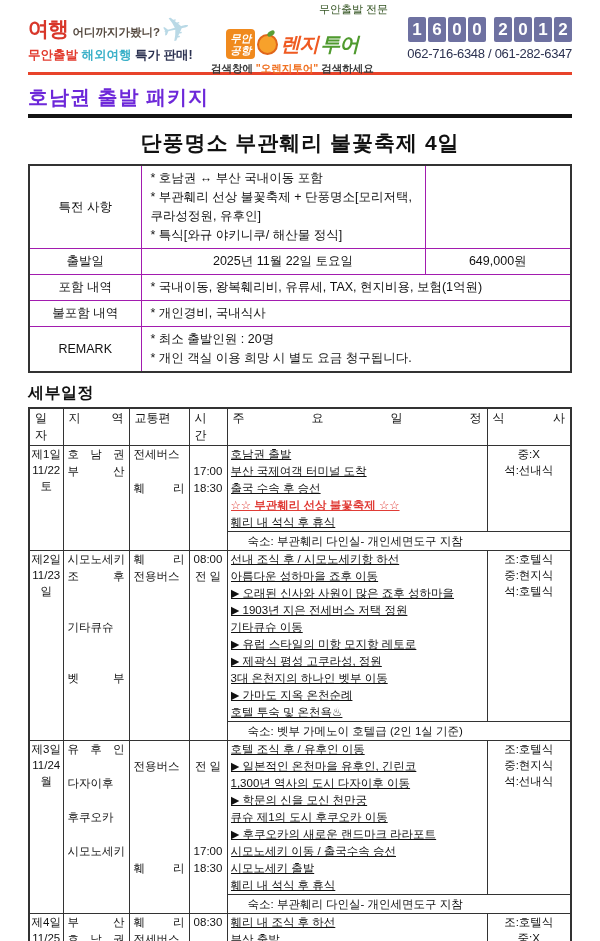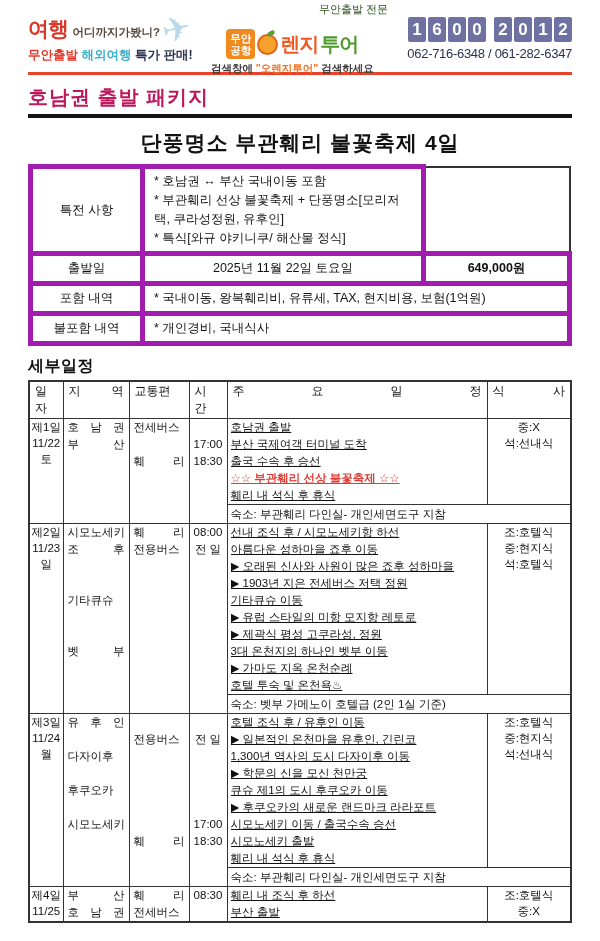--- a/index.html
+++ b/index.html
@@ -17,68 +17,68 @@
   .logo-left { width:172px; position:relative; }
   .plane-icon { position:absolute; right:2px; top:-6px; font-size:34px; color:#b9d9e6; transform:rotate(-14deg); z-index:0; }
   .ll-row1, .ll-row2 { position:relative; z-index:1; }
   .ll-brand { color:#d8372a; font-weight:bold; font-size:21px; letter-spacing:-1px; }
   .ll-tag { color:#564a40; font-weight:bold; font-size:11.5px; }
   .ll-row2 { margin-top:4px; font-weight:bold; font-size:12.5px; }
   .ll-red { color:#e23b2e; } .ll-blue { color:#3ab0c8; } .ll-dark { color:#2b3150; }
 
   .logo-center { width:208px; text-align:center; }
   .oc-top { color:#31511f; font-weight:normal; font-size:11px; text-align:right; padding-right:4px; }
-  .oc-main { display:flex; align-items:center; justify-content:center; gap:2px; margin-top:12px; }
+  .oc-main { display:flex; align-items:center; justify-content:center; gap:2px; margin-top:12px;font-style:italic; }
   .oc-badge { display:inline-flex; flex-direction:column; background:#f08a1e; color:#fff; font-weight:bold; font-size:10.5px; line-height:1.15; padding:3px 4px; border-radius:4px; }
   .orange-icon { display:inline-block; width:21px; height:21px; border-radius:50%; background:#f7a12b; border:2px solid #e0661a; position:relative; }
   .orange-icon .leaf { position:absolute; top:-5px; left:8px; width:8px; height:5px; background:#5a9e35; border-radius:60% 40% 60% 40%; transform:rotate(-25deg); }
   .oc-orange { color:#ef5a22; font-weight:900; font-size:20px; letter-spacing:-1px; }
   .oc-green  { color:#4f9a2e; font-weight:900; font-size:20px; letter-spacing:-1px; }
   .oc-search { margin-top:3px; font-size:10.5px; font-weight:bold; color:#3a3a3a; }
   .oc-search-brand { color:#f07020; }
 
   .logo-right { width:188px; text-align:right; }
   .digits { display:flex; justify-content:flex-end; }
   .digit { display:inline-block; width:18px; height:25px; line-height:25px; margin-left:2px; background:#6e71a1; color:#fff; font-weight:bold; font-size:17px; text-align:center; border-radius:2px; }
   .dgap { display:inline-block; width:6px; }
   .phone-sub { margin-top:4px; font-weight:normal; font-size:13px; color:#2b3150; letter-spacing:-0.3px; }
 
   .red-line { height:3px; background:#e8432a; }
 
   
-  .page-title { color:#be185d; font-size:20px; font-weight:bold; margin:9px 0 3px; letter-spacing:1px; }
+  .page-title { color:#6d28d9; font-size:20px; font-weight:bold; margin:9px 0 3px; letter-spacing:1px; }
   .black-line { height:4px; background:#141414; }
   .pkg-title { text-align:center; font-size:21px; font-weight:bold; margin:11px 0 7px; letter-spacing:1px; }
 
   
   table { border-collapse:collapse; width:100%; }
   .info-table { border:2px solid #333; font-size:12.5px; }
-  .info-table td, .info-table th { border:5px solid #a21caf; }
+  .info-table td, .info-table th { border:1px solid #a21caf; }
   .info-table .lbl { width:112px; text-align:center; font-weight:normal; padding:4px 2px; }
   .info-table .content { padding:3px 9px; }
   .info-table .content div { line-height:19px; }
   .info-table .val { text-align:center; padding:4px 2px;margin-left:14px; }
-  .info-table .price { width:146px; text-align:center; padding:4px 18px;font-weight:bold; }
+  .info-table .price { width:146px; text-align:center; padding:4px 18px; }
 
   .sec-title { font-size:16px; font-weight:bold; margin:10px 0 3px; letter-spacing:0.5px; }
 
   
   .it-table { border:2px solid #333; font-size:11.5px; table-layout:fixed; }
   .it-table th, .it-table td { border:1px solid #333; vertical-align:top; }
   .it-table thead th { font-weight:normal; height:19px; text-align:justify; text-align-last:justify; padding:1px 5px; font-size:12px; }
   .c-day { text-align:center; vertical-align:middle; font-size:11.5px; }
   .c-day div { line-height:16px; }
   .jcell div { line-height:17px; text-align:justify; text-align-last:justify; padding:0 4px; overflow:hidden; white-space:nowrap; }
   .c-time div { line-height:17px; text-align:center; padding:0 1px; overflow:hidden; white-space:nowrap; }
   .c-sched { padding:0 0 0 3px; }
   .c-sched div { line-height:17px; white-space:nowrap; overflow:hidden;text-decoration:underline; }
   .c-sched .red { color:#e03c36; font-weight:bold; }
   .c-meal { vertical-align:middle; text-align:center; }
   .c-meal div { line-height:16px; }
-  .c-lodging { height:19px; line-height:17px; padding:1px 0 0 3px; white-space:nowrap; overflow:hidden; }
+  .c-lodging { height:19px; line-height:17px; padding:1px 0 0 20px; white-space:nowrap; overflow:hidden; }
 </style>
 </head>
 <body>
 
 <div class="page">
 
   <header class="topbar">
     <div class="logo-left">
       <span class="plane-icon">✈</span>
       <div class="ll-row1">
@@ -155,20 +155,27 @@
         <td class="content" colspan="2">
           <div>* 국내이동, 왕복훼리비, 유류세, TAX, 현지비용, 보험(1억원)</div>
         </td>
       </tr>
       <tr>
         <td class="lbl">불포함 내역</td>
         <td class="content" colspan="2">
           <div>* 개인경비, 국내식사</div>
         </td>
       </tr>
+      <tr>
+        <td class="lbl">REMARK</td>
+        <td class="content" colspan="2">
+          <div>* 최소 출발인원 : 20명</div>
+          <div>* 개인 객실 이용 희망 시 별도 요금 청구됩니다.</div>
+        </td>
+      </tr>
     </tbody>
   </table>
 
   <h2 class="sec-title">세부일정</h2>
 
   <table class="it-table">
     <colgroup>
       <col style="width:34px">
         <col style="width:66px">
         <col style="width:60px">

